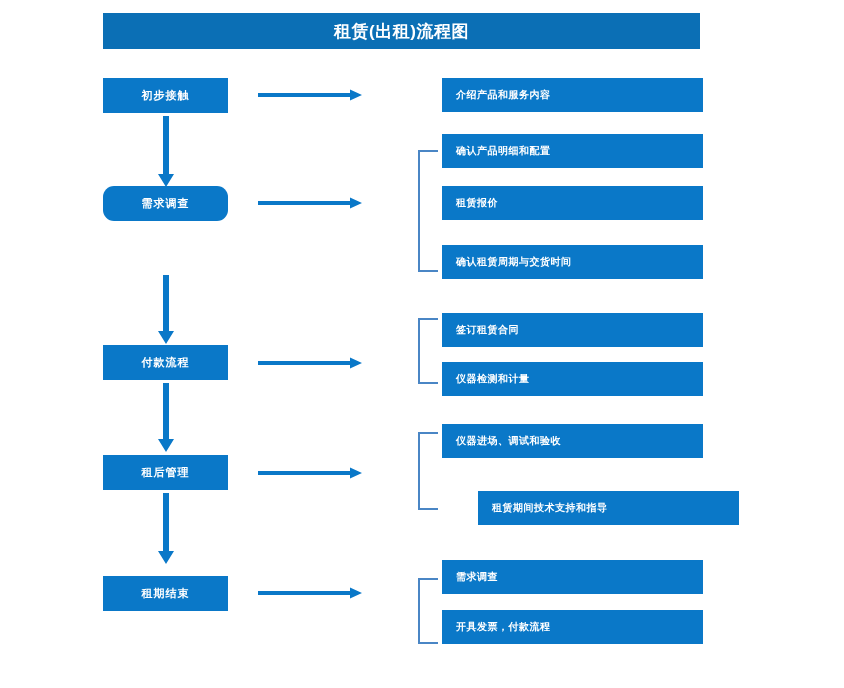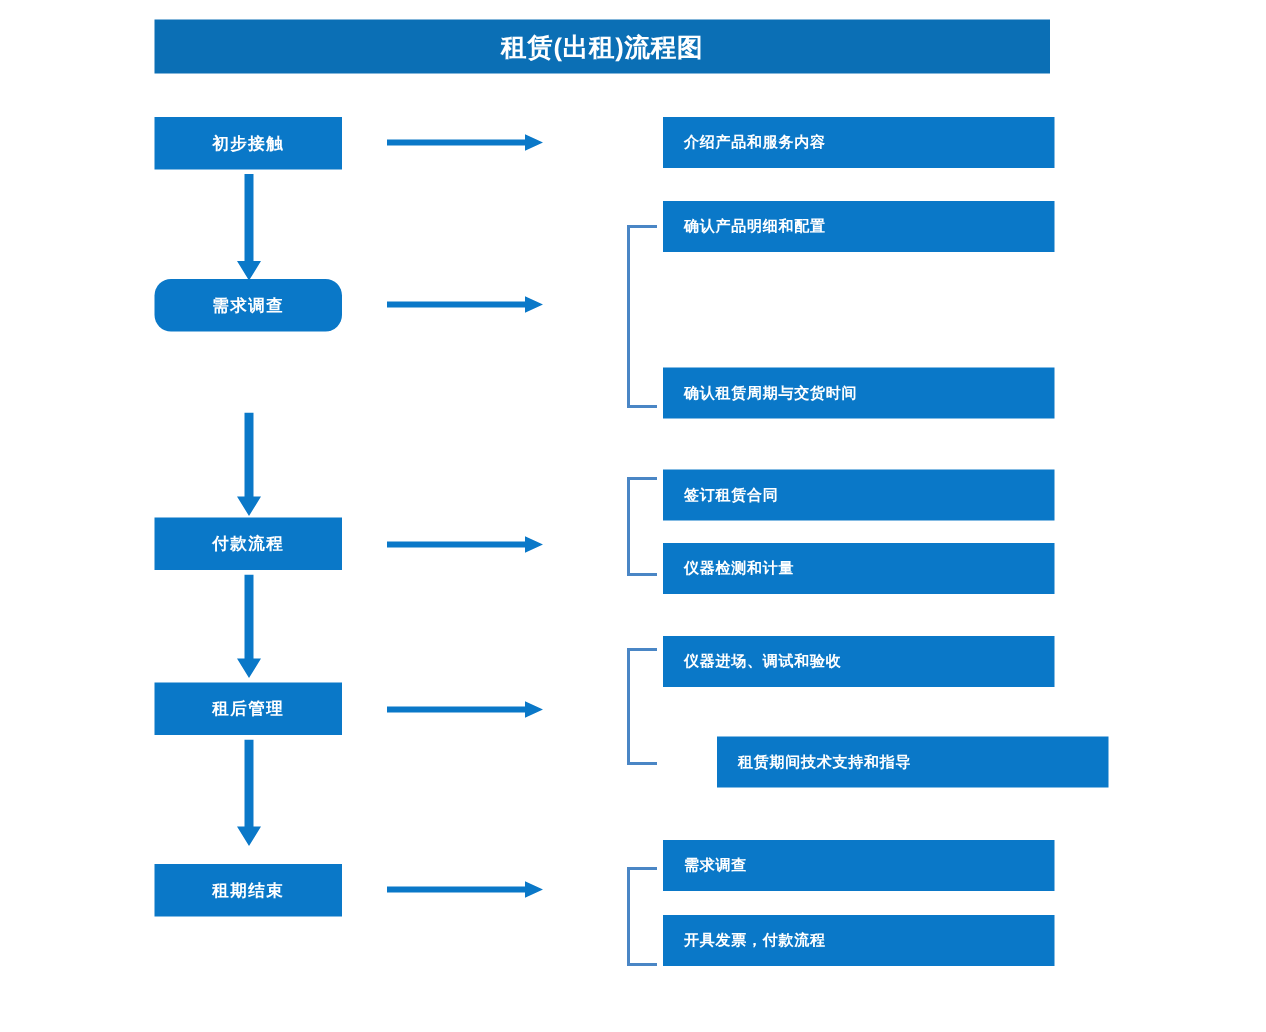--- a/index.html
+++ b/index.html
@@ -109,20 +109,21 @@
 
   <div class="stage-box" style="left:103px; top:186px;border-radius:11px;">需求调查</div>
 
   <svg class="arrow-right" style="left:258px; top:196px;" viewBox="0 0 105 14">
     <path d="M0 5 H92 V1.5 L104 7 L92 12.5 V9 H0 Z" fill="#0a78c8"></path>
   </svg>
 
   <div class="bracket" style="top:150px; height:122px;"></div>
 
   <div class="detail-box" style="top:134px;">确认产品明细和配置</div>
+  <div class="detail-box" style="top:186px;">租赁报价</div>
   <div class="detail-box" style="top:245px;">确认租赁周期与交货时间</div>
 
   <svg class="arrow-down" style="left:155px; top:275px; height:70px;" viewBox="0 0 22 70">
     <path d="M8 0 H14 V56 H19 L11 69 L3 56 H8 Z" fill="#0a78c8"></path>
   </svg>
 
   <div class="stage-box" style="left:103px; top:345px;">付款流程</div>
 
   <svg class="arrow-right" style="left:258px; top:356px;" viewBox="0 0 105 14">
     <path d="M0 5 H92 V1.5 L104 7 L92 12.5 V9 H0 Z" fill="#0a78c8"></path>

